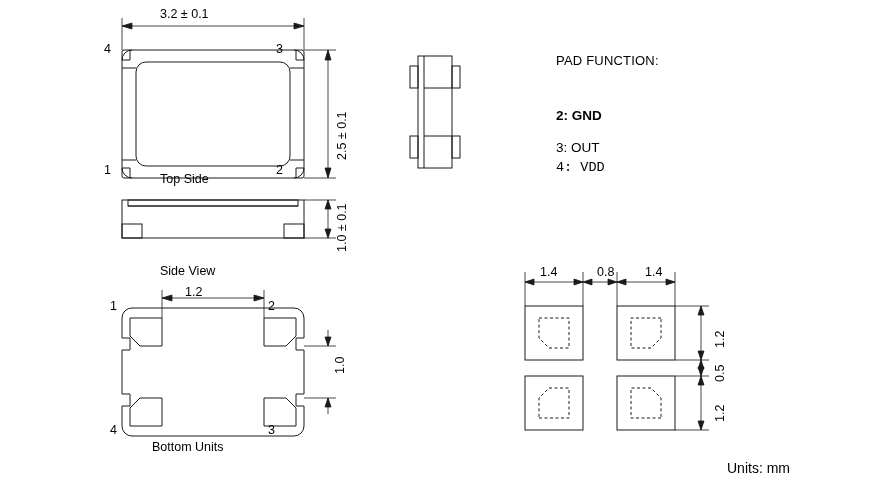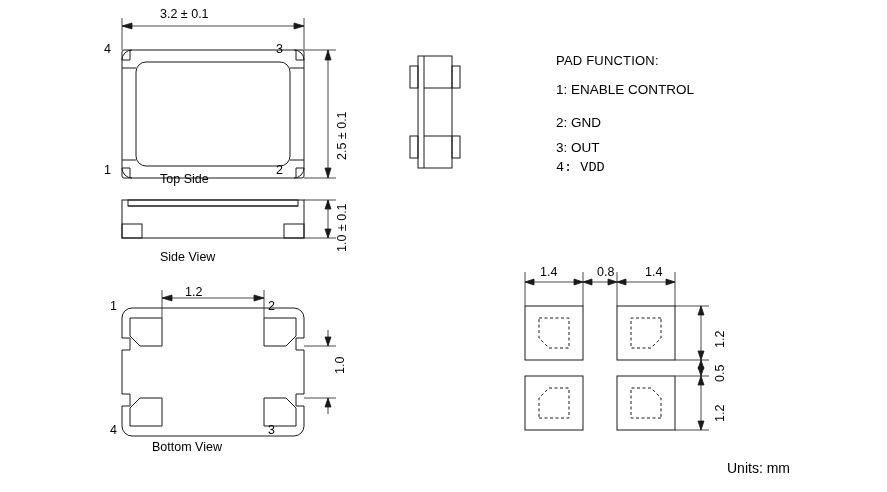--- a/index.html
+++ b/index.html
@@ -126,21 +126,21 @@
     <g stroke="#1a1a1a" fill="none" stroke-width="0.8">
       <line x1="212" y1="10" x2="244" y2="10"></line>
       <line x1="212" y1="48" x2="244" y2="48"></line>
       <line x1="236" y1="10" x2="236" y2="48"></line>
       <path d="M236,10 L233,19 L239,19 Z" fill="#1a1a1a"></path>
       <path d="M236,48 L233,39 L239,39 Z" fill="#1a1a1a"></path>
     </g>
   </svg>
 
   <span class="lbl vert" style="left:336px;top:252px;">1.0 ± 0.1</span>
-  <span class="vw-title" style="left:160px;top:250px;">Side View</span>
+  <span class="vw-title" style="left:160px;top:264px;">Side View</span>
 
   <svg width="340" height="190" style="position:absolute;left:92px;top:288px;">
     <g stroke="#1a1a1a" fill="none" stroke-width="1">
 
       <path d="M40,20 L202,20 A10,10 0 0 1 212,30 L212,50
                L204,50 L204,62 L212,62 L212,106 L204,106 L204,118 L212,118
                L212,138 A10,10 0 0 1 202,148 L40,148
                A10,10 0 0 1 30,138 L30,118 L38,118 L38,106 L30,106 L30,62
                L38,62 L38,50 L30,50 L30,30 A10,10 0 0 1 40,20 Z"></path>
 
@@ -167,21 +167,21 @@
       <path d="M236,110 L233,119 L239,119 Z" fill="#1a1a1a"></path>
     </g>
   </svg>
 
   <span class="lbl" style="left:185px;top:286px;">1.2</span>
   <span class="lbl vert" style="left:334px;top:374px;">1.0</span>
   <span class="lbl" style="left:110px;top:300px;">1</span>
   <span class="lbl" style="left:268px;top:300px;">2</span>
   <span class="lbl" style="left:110px;top:424px;">4</span>
   <span class="lbl" style="left:268px;top:424px;">3</span>
-  <span class="vw-title" style="left:152px;top:440px;">Bottom View</span>
+  <span class="vw-title" style="left:152px;top:440px;">Bottom Units</span>
 
   <svg width="110" height="140" style="position:absolute;left:390px;top:48px;">
     <g stroke="#1a1a1a" fill="none" stroke-width="1">
       <rect x="28" y="8" width="34" height="112"></rect>
       <line x1="34" y1="8" x2="34" y2="120"></line>
       <rect x="20" y="18" width="8" height="22"></rect>
       <rect x="20" y="88" width="8" height="22"></rect>
       <rect x="62" y="18" width="8" height="22"></rect>
       <rect x="62" y="88" width="8" height="22"></rect>
       <line x1="34" y1="40" x2="62" y2="40"></line>
@@ -237,20 +237,19 @@
   </svg>
 
   <span class="lbl" style="left:540px;top:266px;">1.4</span>
   <span class="lbl" style="left:597px;top:266px;">0.8</span>
   <span class="lbl" style="left:645px;top:266px;">1.4</span>
   <span class="lbl vert" style="left:714px;top:348px;">1.2</span>
   <span class="lbl vert" style="left:714px;top:382px;">0.5</span>
   <span class="lbl vert" style="left:714px;top:422px;">1.2</span>
 
   <div class="pad-title">PAD FUNCTION:</div>
-  <div class="pad-item" style="top:82px;">1: ENABLE CONTROL</div>
-  <div class="pad-item" style="top:115px;">2: GND</div>
+  <div class="pad-item" style="top:108px;font-weight:bold;">2: GND</div>
   <div class="pad-item" style="top:140px;">3: OUT</div>
   <div class="pad-item" style="top:160px;font-family:Liberation Mono, monospace;">4: VDD</div>
 
   <div class="units">Units: mm</div>
 
 </div>
 
 </body></html>

